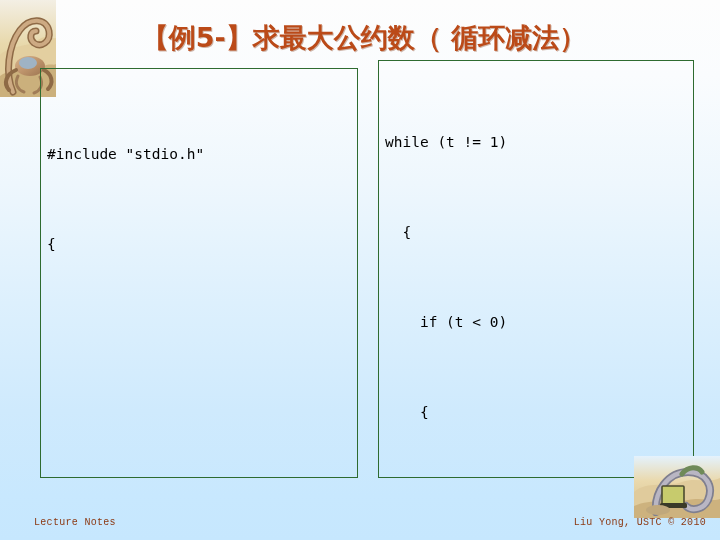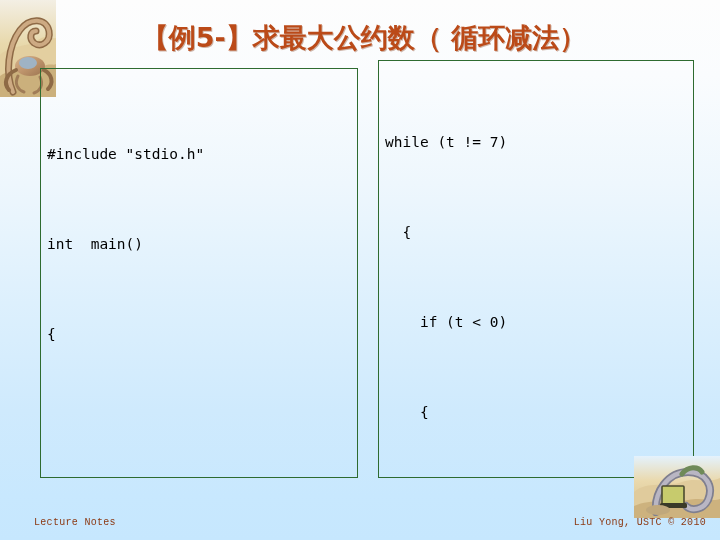--- a/index.html
+++ b/index.html
@@ -135,34 +135,33 @@
       <path d="M44 70 C52 74 54 83 48 89" fill="none" stroke="#8e6a46" stroke-width="4" stroke-linecap="round"></path>
       <path d="M18 76 C14 84 18 90 24 92" fill="none" stroke="#a07c57" stroke-width="3" stroke-linecap="round"></path>
       <path d="M40 77 C44 85 40 91 34 93" fill="none" stroke="#a07c57" stroke-width="3" stroke-linecap="round"></path>
     </svg>
   </div>
 
   <div id="title">【例5-】求最大公约数（ 循环减法）</div>
 
   <div class="codebox" id="codebox-left">
     <span class="codeline">#include "stdio.h"</span>
-    <span class="codeline">int  main()</span>
     <span class="codeline">{</span>
     
     
     
     
     
     
     
     
   </div>
 
   <div class="codebox" id="codebox-right">
-    <span class="codeline">while (t != 7)</span>
+    <span class="codeline">while (t != 1)</span>
     <span class="codeline">  {</span>
     <span class="codeline">    if (t &lt; 0)</span>
     <span class="codeline">    {</span>
     
     
     
     
     
     
     

